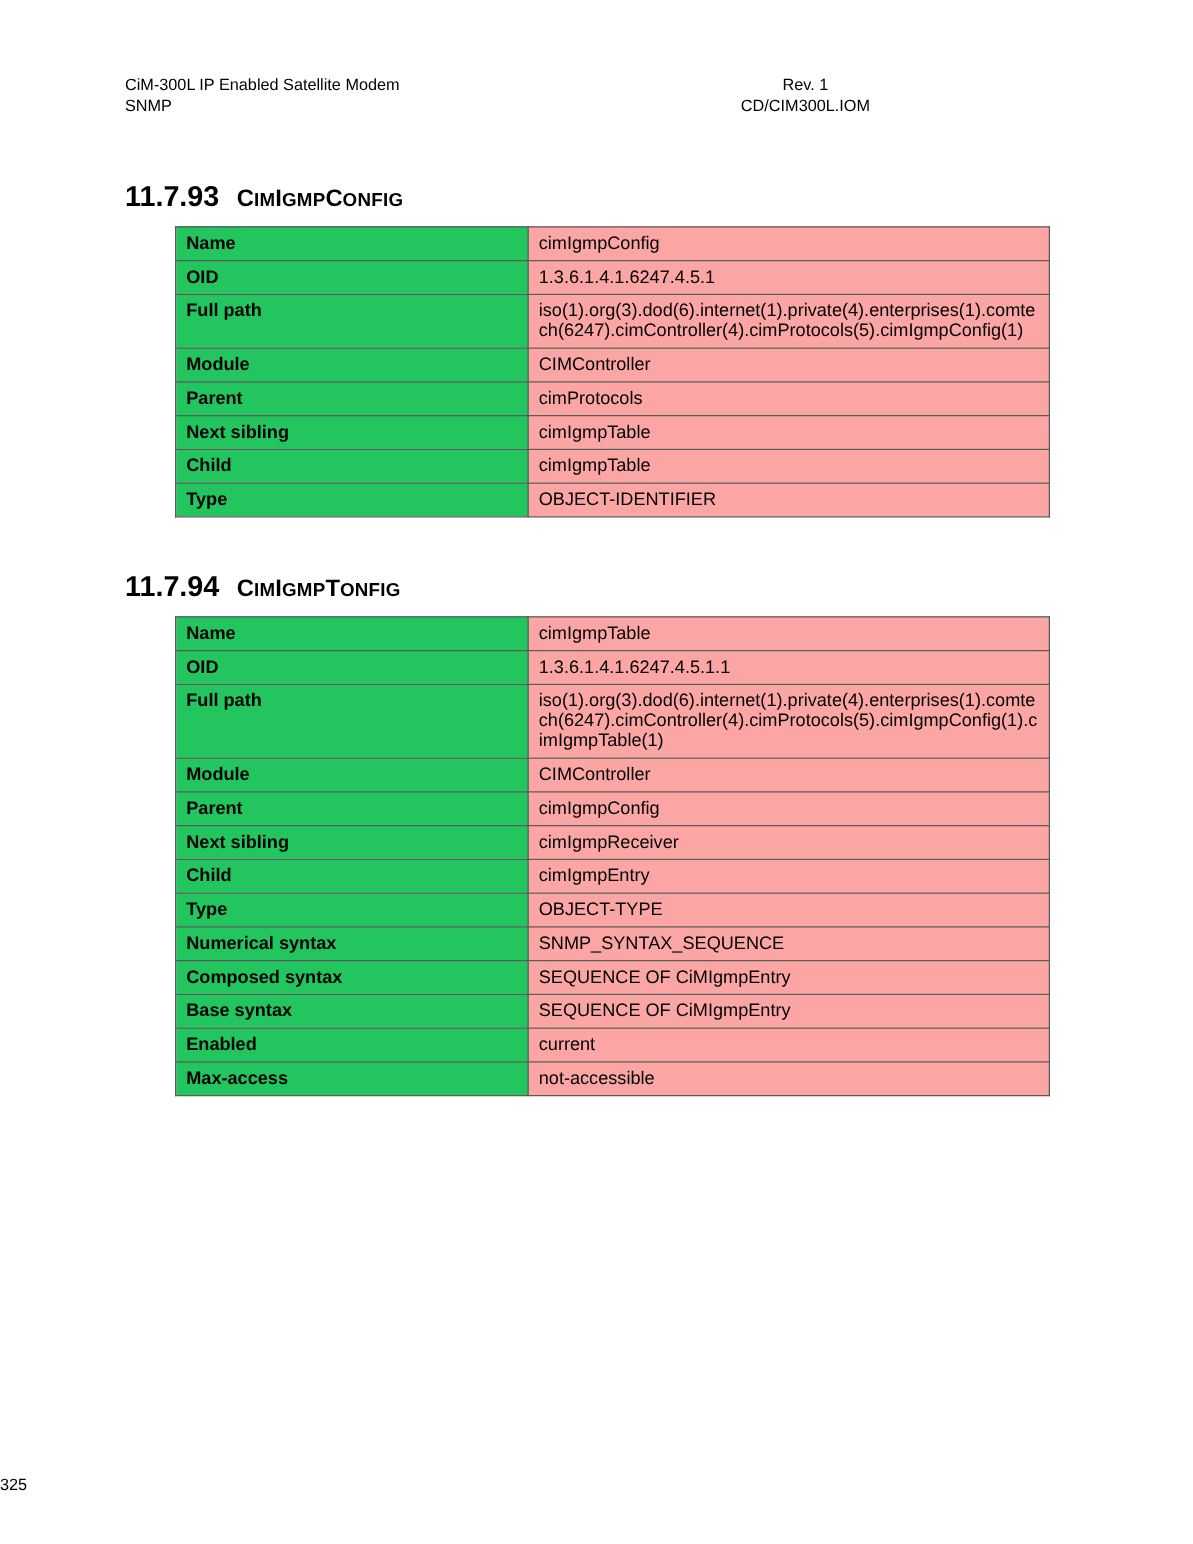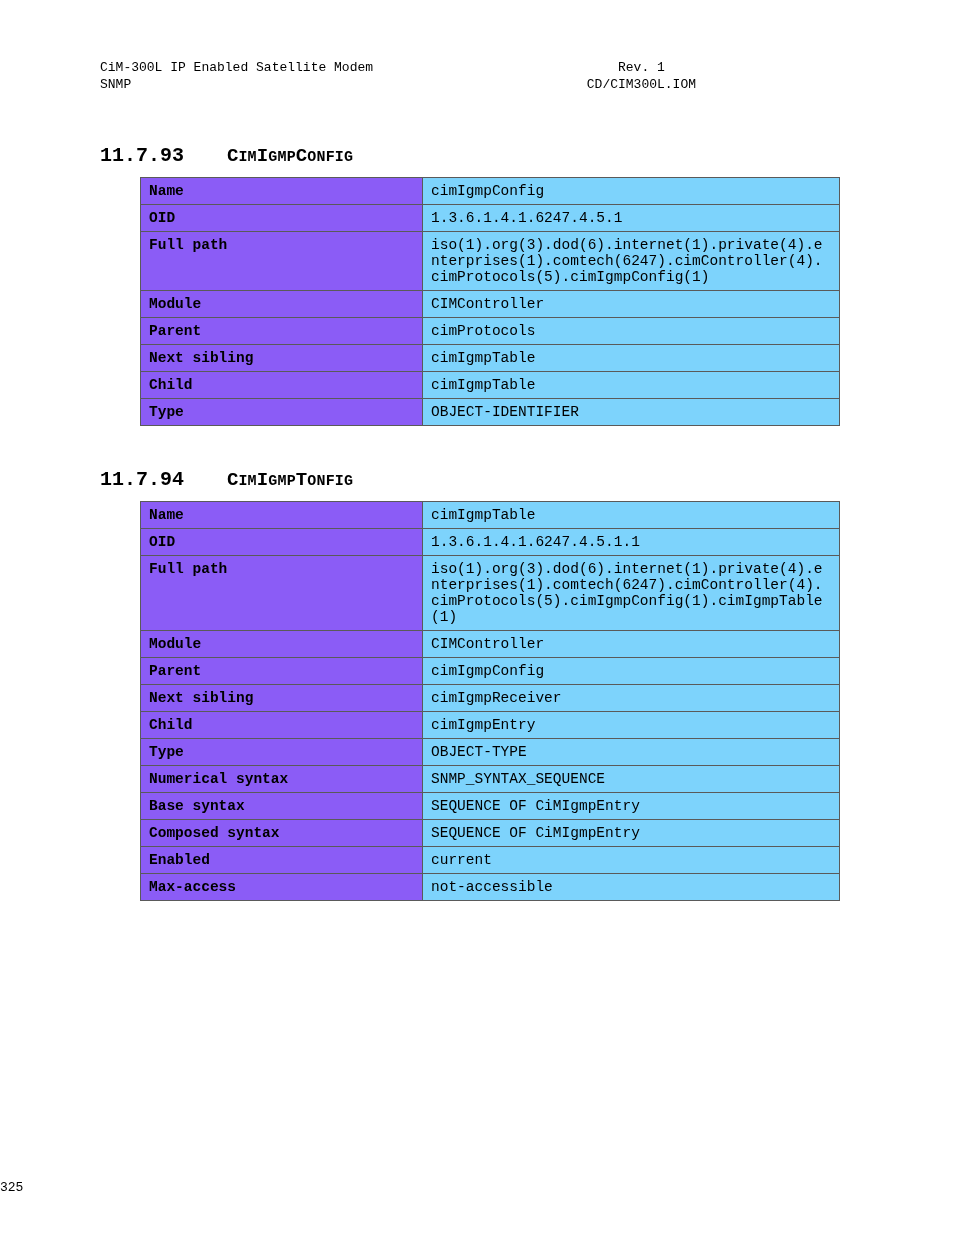--- a/index.html
+++ b/index.html
@@ -9,39 +9,38 @@
     background: #ffffff;
     color: #000;
     width: 954px;
   }
   .page {
     padding: 60px 100px 40px 100px;
     box-sizing: border-box;
     width: 796px;
     min-height: 1235px;
     position: relative;
-    font-family: Liberation Mono, monospace;
   }
   .header {
     display: flex;
     justify-content: space-between;
     font-size: 13px;
     line-height: 1.3;
     margin-bottom: 50px;
   }
   .header-left, .header-right { }
   .header-right { text-align: center; }
   .section-heading {
     font-weight: bold;
     margin: 0 0 10px 0;
   }
   .section-heading .num {
-    font-size: 20px;
+    font-size: 23px;
     display: inline-block;
-    margin-right: 43px;
+    margin-right: 14px;
   }
   .section-heading .title-main {
     font-size: 19px;
     font-variant: normal;
   }
   .section-heading .title-sc {
     font-size: 15px;
     letter-spacing: 0.2px;
   }
   table.data {
@@ -50,26 +49,26 @@
     width: 700px;
     font-size: 14.5px;
     margin-bottom: 42px;
   }
   table.data td {
     border: 1px solid #5a5a5a;
     padding: 5px 8px;
     vertical-align: top;
   }
   table.data td.label {
-    background: #8b5cf6;
+    background: #22c55e;
     font-weight: bold;
     width: 265px;
   }
   table.data td.value {
-    background: #7dd3fc;
+    background: #fca5a5;
     word-break: break-word;
   }
   .page-number {
     position: absolute;
     bottom: 40px;
     left: 0;
     right: 0;
     text-align: left;
     font-size: 13px;
   }
@@ -167,25 +166,25 @@
         </tr>
       <tr>
           <td class="label">Type</td>
           <td class="value">OBJECT-TYPE</td>
         </tr>
       <tr>
           <td class="label">Numerical syntax</td>
           <td class="value">SNMP_SYNTAX_SEQUENCE</td>
         </tr>
       <tr>
-          <td class="label">Base syntax</td>
+          <td class="label">Composed syntax</td>
           <td class="value">SEQUENCE OF CiMIgmpEntry</td>
         </tr>
       <tr>
-          <td class="label">Composed syntax</td>
+          <td class="label">Base syntax</td>
           <td class="value">SEQUENCE OF CiMIgmpEntry</td>
         </tr>
       <tr>
           <td class="label">Enabled</td>
           <td class="value">current</td>
         </tr>
       <tr>
           <td class="label">Max-access</td>
           <td class="value">not-accessible</td>
         </tr>

